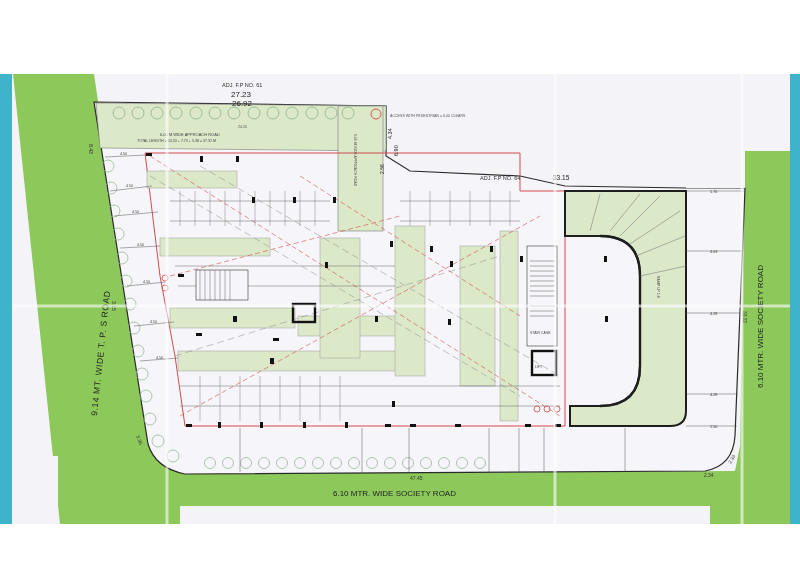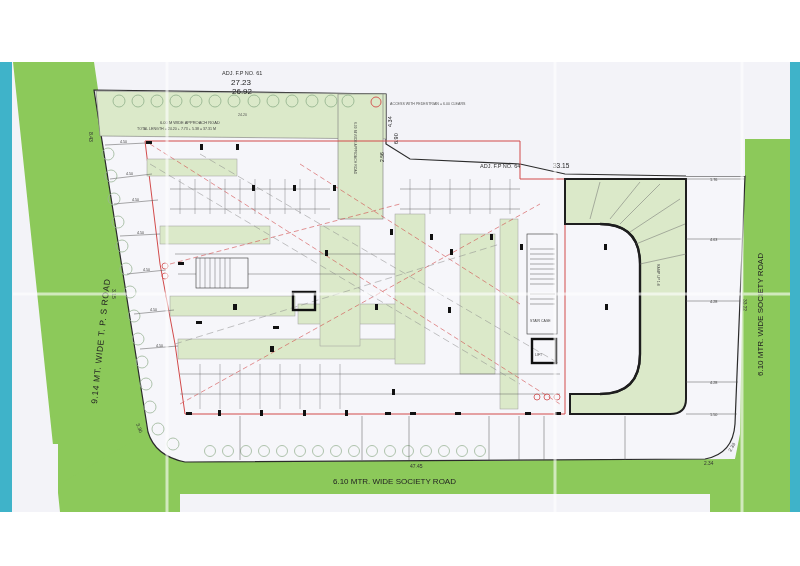--- a/index.html
+++ b/index.html
@@ -1,18 +1,18 @@
 <!DOCTYPE html>
 <html><head>
 <meta charset="utf-8">
 <style>
   html, body { margin: 0; padding: 0; background: #ffffff; }
   body { width: 800px; height: 566px; position: relative; overflow: hidden;
          font-family: "Liberation Sans", sans-serif; }
-  #sheet { position: absolute; left: 0; top: 4px; width: 800px; height: 444px; text-decoration: underline; }
+  #sheet { position: absolute; left: 0; top: 16px; width: 800px; height: 444px; text-decoration: underline; }
   svg text { font-family: "Liberation Sans", sans-serif; }
 </style>
 </head>
 <body>
 
 <div id="sheet">
 <svg width="800" height="566" viewBox="0 0 800 566" xmlns="http://www.w3.org/2000/svg">
   <defs>
     <pattern id="dash" width="6" height="6" patternUnits="userSpaceOnUse"></pattern>
   </defs>

